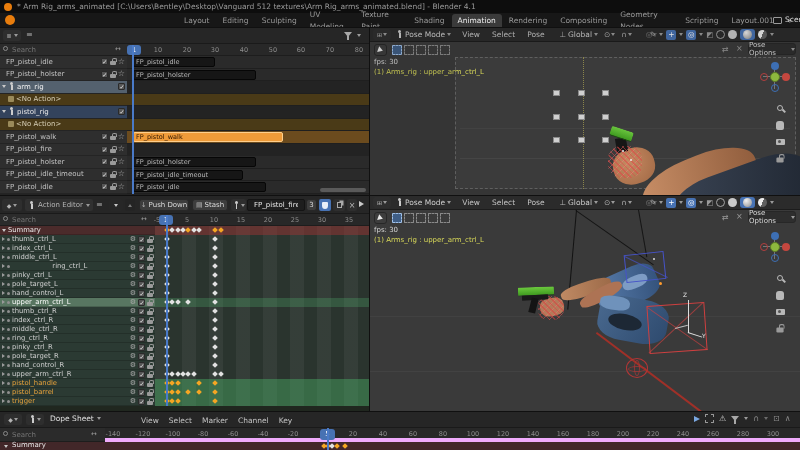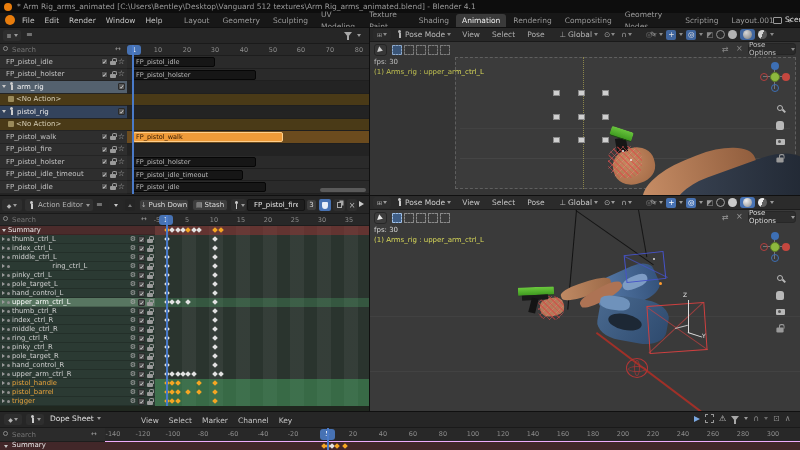--- a/index.html
+++ b/index.html
@@ -77,30 +77,23 @@
 
 <div class="screen" style="--accent: #4772b3; --key-sel: #f5a623; --playhead: #4a7ac8; --info-yellow: #d8d859;">
 
   <div class="abs titlebar nw">
     <div class="abs" style="left:4px;top:3px;width:8px;height:8px;border-radius:50%;background:#e87d0d;"></div>
     <span class="abs nw" style="left:17px;width:770px;">* Arm Rig_arms_animated [C:\Users\Bentley\Desktop\Vanguard 512 textures\Arm Rig_arms_animated.blend] - Blender 4.1</span>
   </div>
 
   <div class="abs topbar">
     <div class="abs" style="left:5px;top:2px;width:10px;height:10px;border-radius:50%;background:#e87d0d;"></div>
-    <div class="abs menu-row" style="left:17px;top:0;height:15px;">
-        <span class="mi">File</span>
-        <span class="mi">Edit</span>
-        <span class="mi">Render</span>
-        <span class="mi">Window</span>
-        <span class="mi">Help</span>
-      </div>
     <div class="abs menu-row" style="left:178px;top:1px;height:14px;" id="tb-tabs">
         <span class="tab">Layout</span>
-        <span class="tab">Geometry</span>
+        <span class="tab">Editing</span>
         <span class="tab">Sculpting</span>
         <span class="tab">UV Modeling</span>
         <span class="tab">Texture Paint</span>
         <span class="tab">Shading</span>
         <span class="tab active">Animation</span>
         <span class="tab">Rendering</span>
         <span class="tab">Compositing</span>
         <span class="tab">Geometry Nodes</span>
         <span class="tab">Scripting</span>
         <span class="tab">Layout.001</span>
@@ -865,21 +858,21 @@
           <span class="chev" style="opacity:.6;"></span>
         <span style="color:#8a8a8a;">⊡</span>
         <span style="color:#8a8a8a;">∧</span>
       </div>
     </div>
     <div class="abs" style="left:0;top:16px;width:105px;height:14px;background:#2b2b2b;border-bottom:1px solid #1d1d1d;">
       <span class="abs" style="left:3px;top:3px;width:5px;height:5px;border:1px solid #888;border-radius:50%;"></span>
       <input class="abs field" style="left: 1px; top: 1px; width: 86px; height: 11px; padding-left: 11px; background: transparent; border: none;" readonly="" placeholder="Search">
       <span class="abs" style="left:91px;top:2px;color:#9a9a9a;font-size:7px;">↔</span>
     </div>
-    <div class="abs" style="left:105px;top:16px;width:695px;height:14px;background:#282828;border-bottom:1px solid #f0abfc;" id="ds-ruler">
+    <div class="abs" style="left:105px;top:16px;width:695px;height:14px;background:#282828;border-bottom:4px solid #f0abfc;" id="ds-ruler">
         <div class="tick" style="left: 8px;">-140</div>
         <div class="tick" style="left: 38px;">-120</div>
         <div class="tick" style="left: 68px;">-100</div>
         <div class="tick" style="left: 98px;">-80</div>
         <div class="tick" style="left: 128px;">-60</div>
         <div class="tick" style="left: 158px;">-40</div>
         <div class="tick" style="left: 188px;">-20</div>
         <div class="tick" style="left: 248px;">20</div>
         <div class="tick" style="left: 278px;">40</div>
         <div class="tick" style="left: 308px;">60</div>

